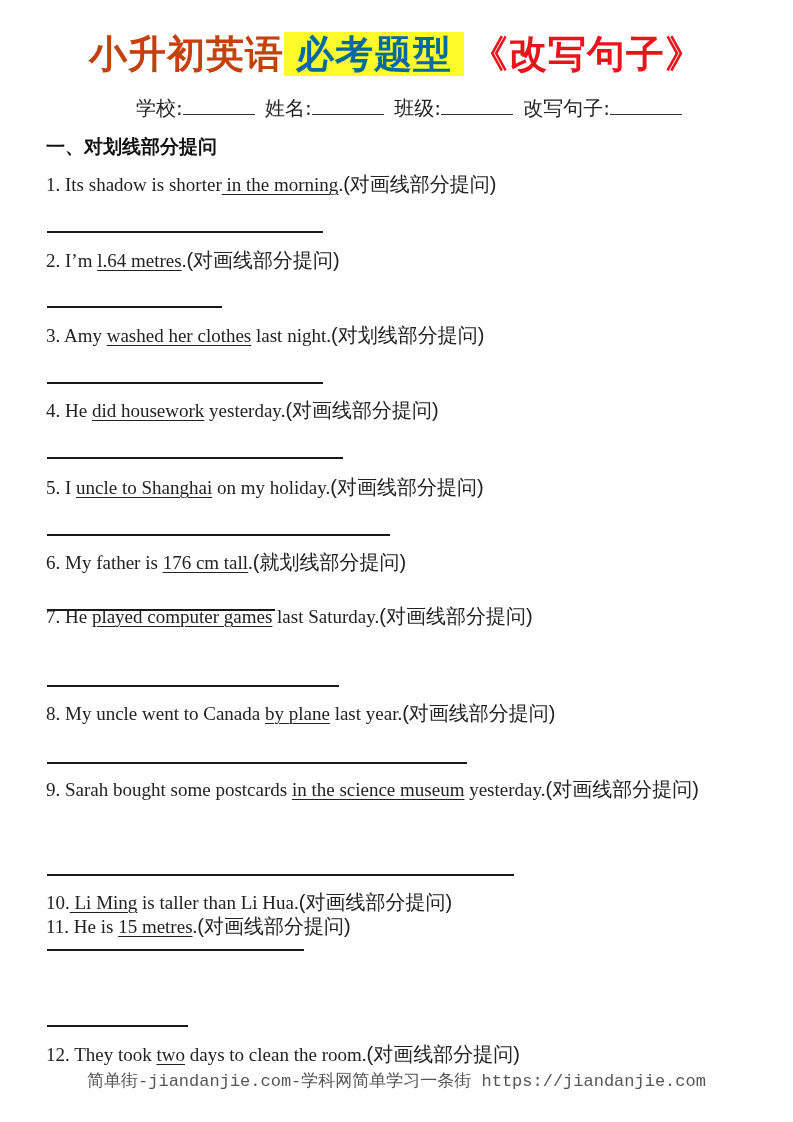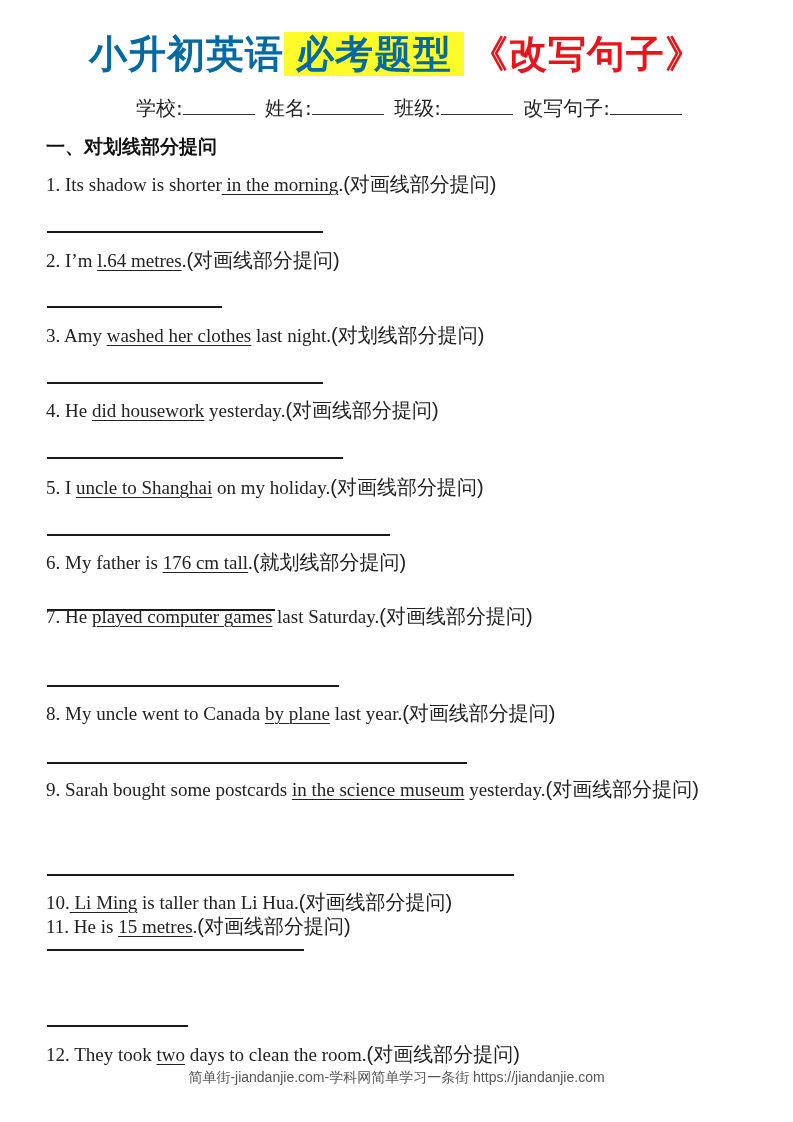--- a/index.html
+++ b/index.html
@@ -8,21 +8,21 @@
     background: #ffffff; position: relative;
     font-family: "Liberation Serif", "DejaVu Serif", serif;
     color: #1a1a1a;
   }
   .title {
     position: absolute; top: 30px; left: 0; width: 793px;
     text-align: center; font-family: "DejaVu Sans", "Liberation Sans", sans-serif;
     font-weight: bold; font-size: 38px; line-height: 48px; letter-spacing: 1px;
     white-space: nowrap;
   }
-  .title .t-black { color: #0369a1; font-family: Liberation Mono, monospace; }
+  .title .t-black { color: #c2410c; font-family: Liberation Mono, monospace; }
   .title .t-hl { color: #0369a1; background: #fffb2a; padding: 0 12px; }
   .title .t-red { color: #e8141b; margin-left: 6px; }
   .info {
     position: absolute; top: 94px; left: 136px; width: 640px;
     font-family: "DejaVu Sans", "Liberation Sans", sans-serif;
     font-size: 20px; line-height: 28px; color: #222; white-space: nowrap;
   }
   .info .field { display: inline-block; }
   .info .blank {
     display: inline-block; width: 72px; border-bottom: 1.5px solid #333;
@@ -38,22 +38,22 @@
     font-size: 19px; line-height: 37px; color: #222; white-space: nowrap;
   }
   .q.wrap { white-space: normal; }
   .q .cn { font-family: Liberation Sans, sans-serif; font-size: 20px; }
   .q .ul { text-decoration: underline; text-decoration-thickness: 1px; text-underline-offset: 3px; }
   .ans {
     position: absolute; left: 47px; height: 0; border-top: 2.5px solid #1a1a1a;
   }
   .footer {
     position: absolute; top: 1069px; left: 0; width: 793px; text-align: center;
-    font-family: Liberation Sans, sans-serif;
-    font-size: 14px; color: #555; white-space: nowrap;
+    font-family: Liberation Mono, monospace;
+    font-size: 17px; color: #555; white-space: nowrap;
   }
 </style>
 </head>
 <body>
 
 <div class="title">
   <span class="t-black">小升初英语</span><span class="t-hl">必考题型</span><span class="t-red">《改写句子》</span>
 </div>
 
 <div class="info">

